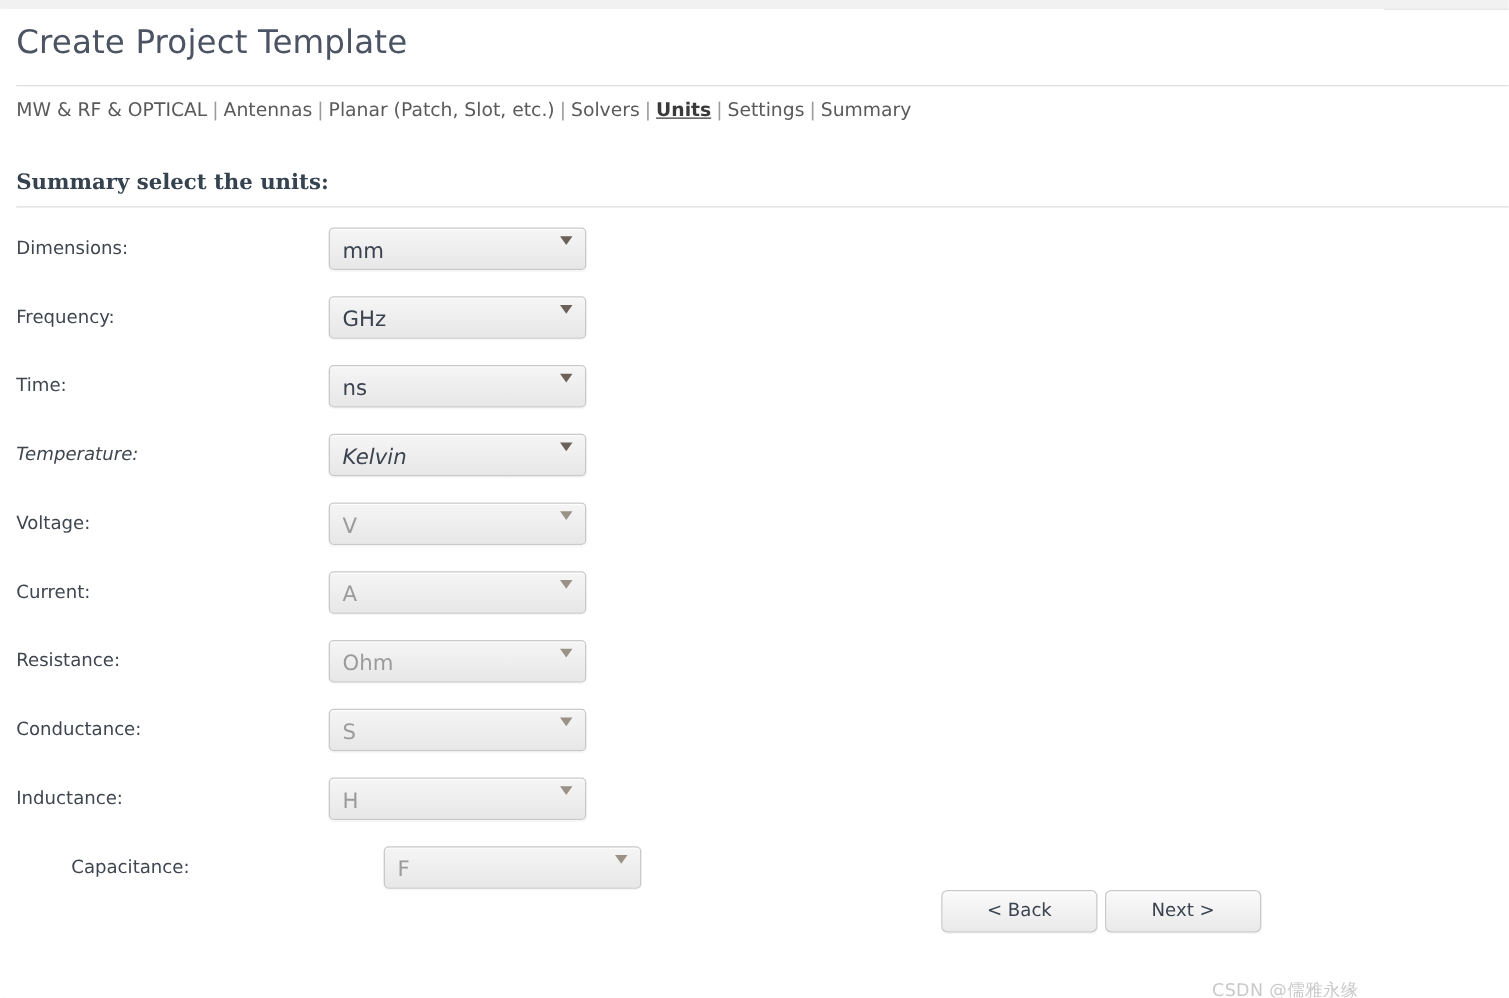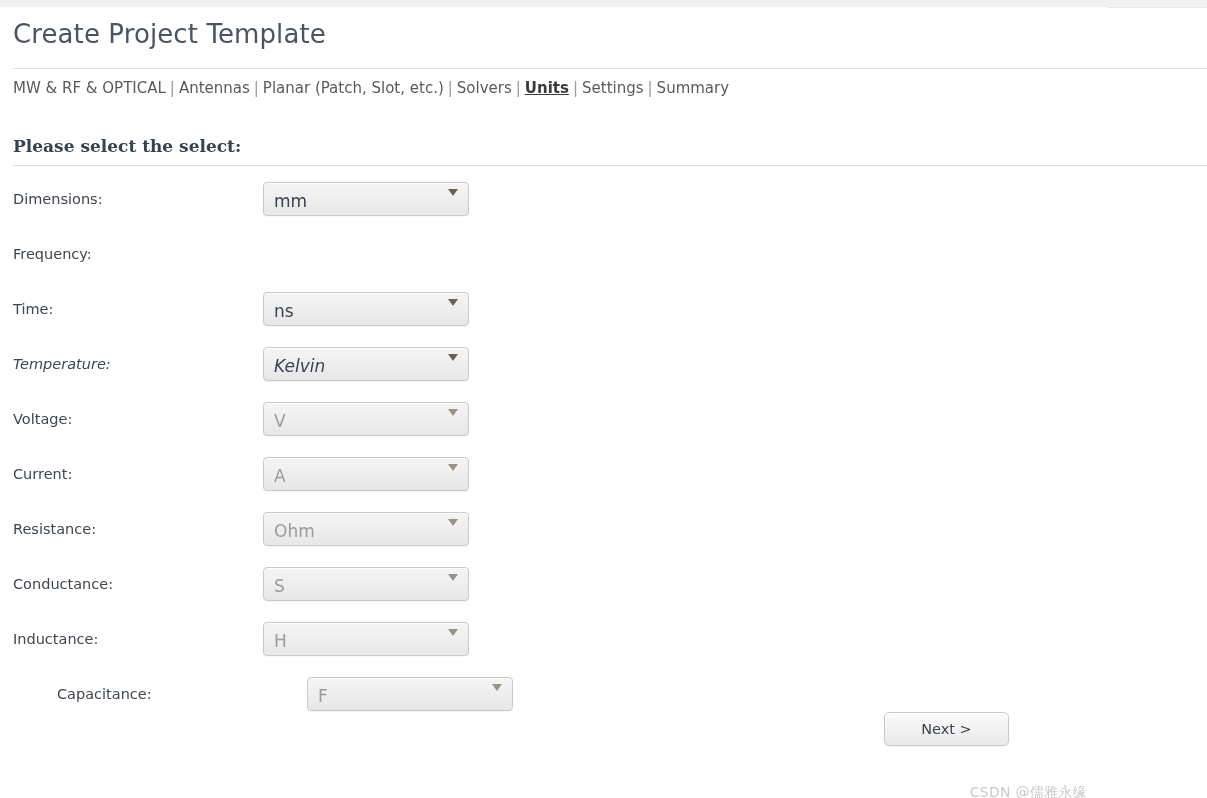--- a/index.html
+++ b/index.html
@@ -208,33 +208,37 @@
 <div class="top-strip"></div>
 <div class="left-edge"></div>
 
 <div class="page">
 
   <div class="page-title">Create Project Template</div>
   <div class="rule-title"></div>
 
   <div class="breadcrumb" id="breadcrumb"><span class="crumb">MW &amp; RF &amp; OPTICAL</span><span class="sep">|</span><span class="crumb">Antennas</span><span class="sep">|</span><span class="crumb">Planar (Patch, Slot, etc.)</span><span class="sep">|</span><span class="crumb">Solvers</span><span class="sep">|</span><span class="crumb active">Units</span><span class="sep">|</span><span class="crumb">Settings</span><span class="sep">|</span><span class="crumb">Summary</span></div>
 
-  <div class="section-title">Please select the select:</div>
+  <div class="section-title">Summary select the units:</div>
   <div class="rule-section"></div>
 
   <div class="form" id="form">
       <div class="row" style="top: 175px;">
         <div class="row-label">Dimensions:</div>
         <div class="select">
           <div class="value">mm</div>
           <div class="arrow"></div>
         </div>
       </div>
       <div class="row" style="top: 230px;">
         <div class="row-label">Frequency:</div>
+        <div class="select">
+          <div class="value">GHz</div>
+          <div class="arrow"></div>
+        </div>
       </div>
       <div class="row" style="top: 285px;">
         <div class="row-label">Time:</div>
         <div class="select">
           <div class="value">ns</div>
           <div class="arrow"></div>
         </div>
       </div>
       <div class="row" style="top: 340px; font-style: italic;">
         <div class="row-label">Temperature:</div>
@@ -281,18 +285,19 @@
       <div class="row" style="top: 670px; margin-left: 44px;">
         <div class="row-label">Capacitance:</div>
         <div class="select disabled">
           <div class="value">F</div>
           <div class="arrow"></div>
         </div>
       </div>
     </div>
 
   <div class="buttons">
+    <div class="btn" id="btn-back">&lt; Back</div>
     <div class="btn" id="btn-next">Next &gt;</div>
   </div>
 
   <div class="watermark">CSDN @儒雅永缘</div>
 
 </div>
 
 </body></html>

